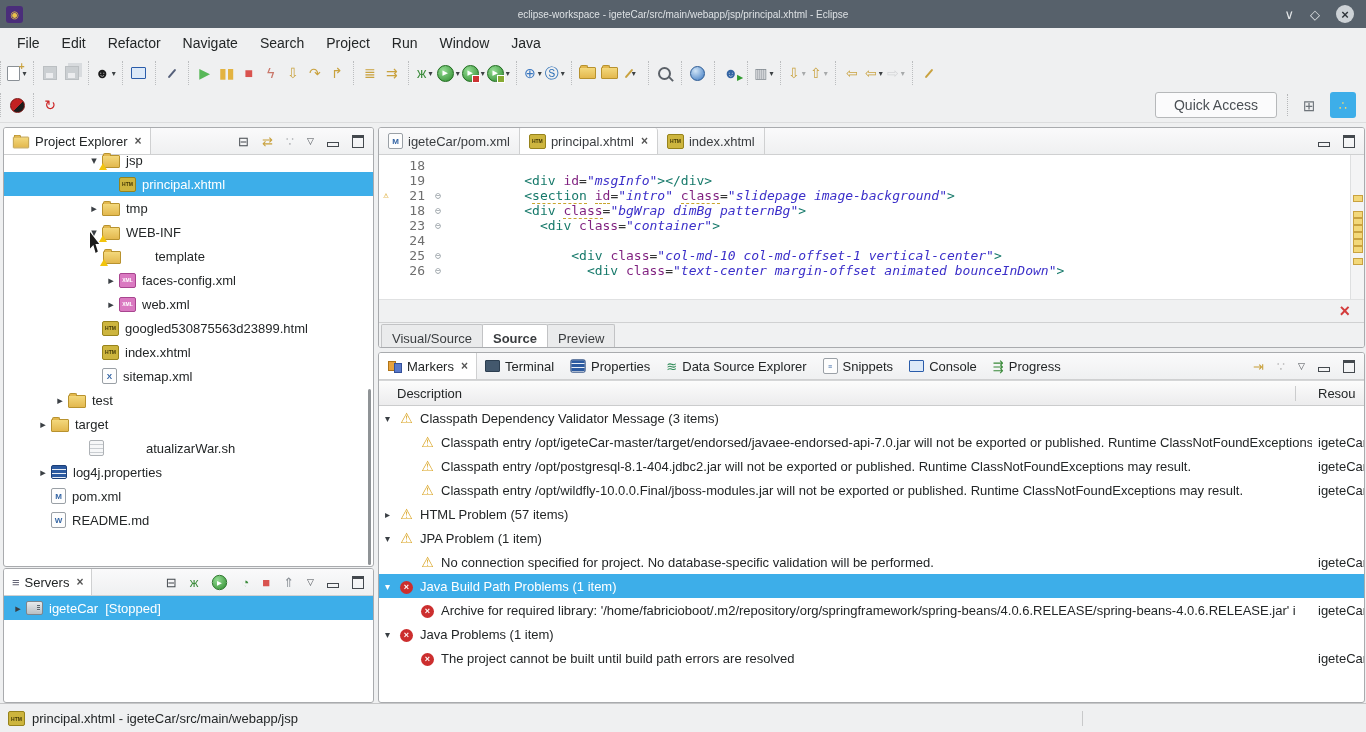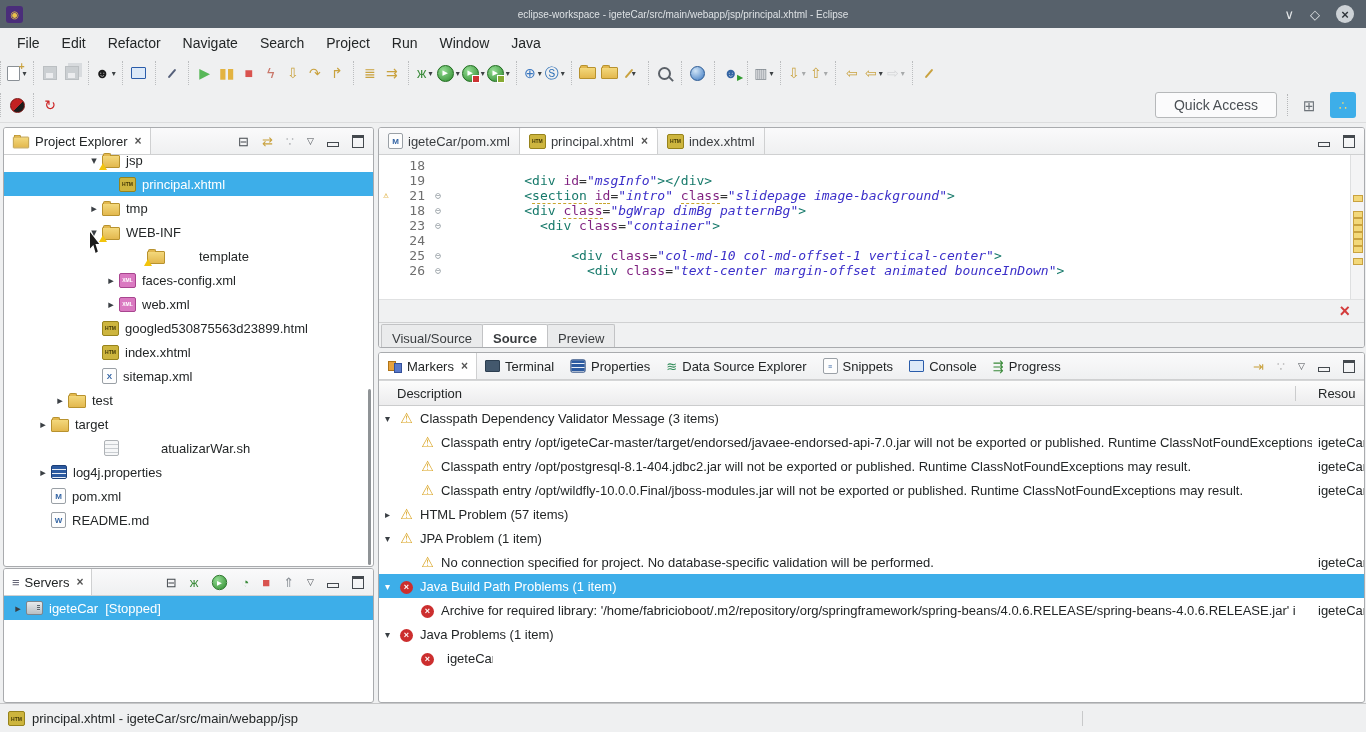--- a/index.html
+++ b/index.html
@@ -412,21 +412,21 @@
         <span class="fi fi-folder"></span>
         <span class="tlabel">tmp</span>
       </div>
       <div class="trow" style="padding-left: 82px;">
         <span class="arr">▾</span>
         <span class="fi fi-folder">
           <span class="fw"></span>
         </span>
         <span class="tlabel">WEB-INF</span>
       </div>
-      <div class="trow" style="padding-left: 99px; gap: 28px;">
+      <div class="trow" style="padding-left: 55px; gap: 28px;">
         <span class="arr"></span>
         <span class="fi fi-folder">
           <span class="fw"></span>
         </span>
         <span class="tlabel">template</span>
       </div>
       <div class="trow" style="padding-left: 99px;">
         <span class="arr">▸</span>
         <span class="fi fi-xml"></span>
         <span class="tlabel">faces-config.xml</span>
@@ -454,21 +454,21 @@
       <div class="trow" style="padding-left: 48px;">
         <span class="arr">▸</span>
         <span class="fi fi-folder"></span>
         <span class="tlabel">test</span>
       </div>
       <div class="trow" style="padding-left: 31px;">
         <span class="arr">▸</span>
         <span class="fi fi-folder"></span>
         <span class="tlabel">target</span>
       </div>
-      <div class="trow" style="padding-left: 48px; gap: 36px;">
+      <div class="trow" style="padding-left: 33px; gap: 36px;">
         <span class="arr"></span>
         <span class="fi fi-shell"></span>
         <span class="tlabel">atualizarWar.sh</span>
       </div>
       <div class="trow" style="padding-left: 31px;">
         <span class="arr">▸</span>
         <span class="fi fi-properties"></span>
         <span class="tlabel">log4j.properties</span>
       </div>
       <div class="trow" style="padding-left: 31px;">
@@ -712,20 +712,21 @@
       </div>
       <div class="mrow">
         <span class="marr">▾</span>
         <span class="micon"><span class="e-ico">×</span></span>
         <span class="mlab">Java Problems (1 item)</span>
         <span class="mres"></span>
       </div>
       <div class="mrow">
         <span class="mspace"></span>
         <span class="micon"><span class="e-ico">×</span></span>
+        <span class="mlab">The project cannot be built until build path errors are resolved</span>
         <span class="mres">igeteCar</span>
       </div>
     </div>
 </div>
 
 <div id="statusbar">
   <span class="fi fi-html"></span>
   <span id="statustext">principal.xhtml - igeteCar/src/main/webapp/jsp</span>
   <span id="statussep"></span>
 </div>

